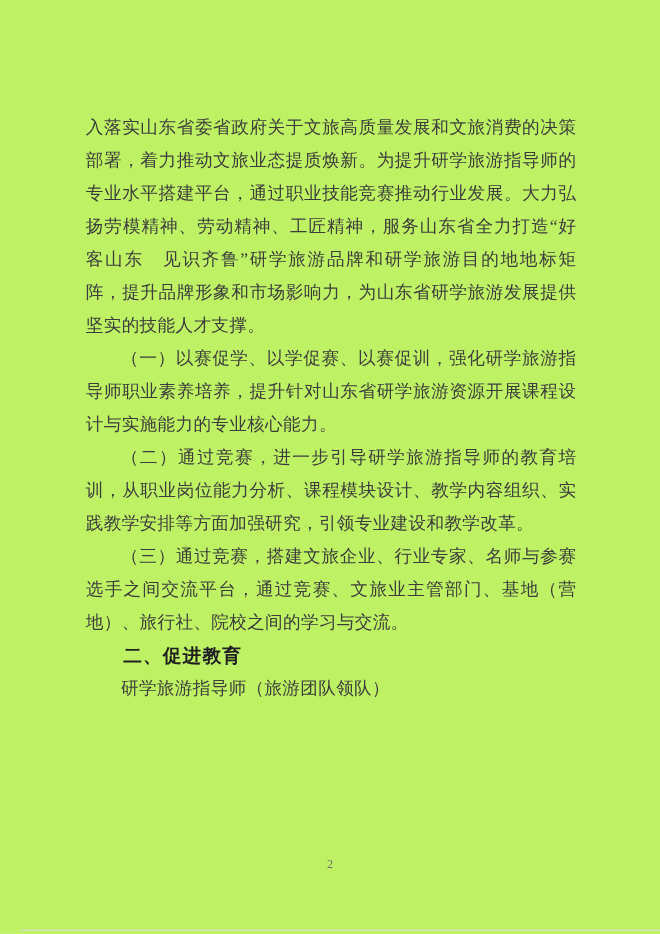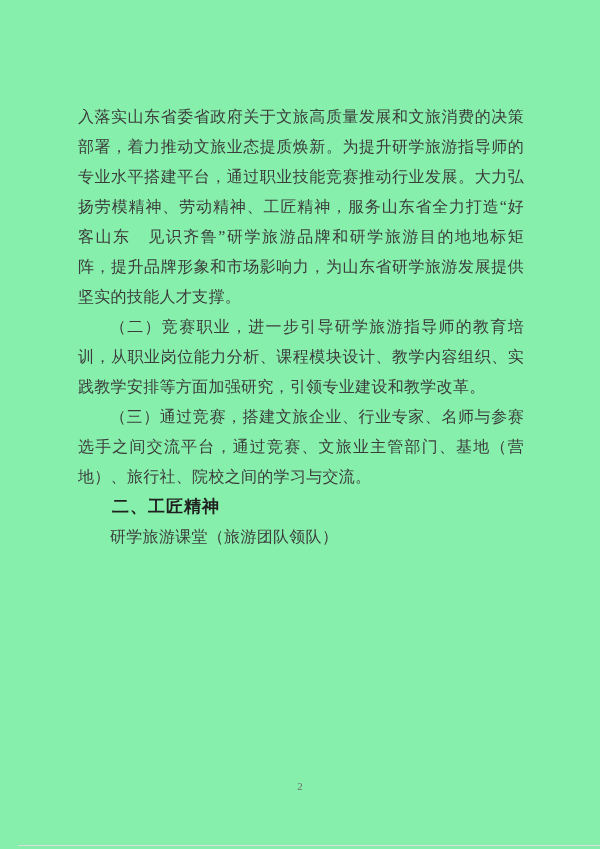--- a/index.html
+++ b/index.html
@@ -4,21 +4,21 @@
 <style>
   html, body {
     margin: 0;
     padding: 0;
     background: #ffffff;
   }
   .scan-page {
     position: relative;
     width: 600px;
     height: 849px;
-    background: #86efac;
+    background: #bef264;
     overflow: hidden;
     font-family: "Liberation Serif", "DejaVu Serif", serif;
   }
   .body-text {
     position: absolute;
     left: 78px;
     top: 102px;
     width: 446px;
     color: #3c3c3c;
     font-size: 16px;
@@ -59,22 +59,23 @@
     height: 1px;
     background: #dcdcdc;
   }
 </style>
 </head>
 <body>
 
 <div class="scan-page">
   <div class="body-text">
     <p class="para">入落实山东省委省政府关于文旅高质量发展和文旅消费的决策部署，着力推动文旅业态提质焕新。为提升研学旅游指导师的专业水平搭建平台，通过职业技能竞赛推动行业发展。大力弘扬劳模精神、劳动精神、工匠精神，服务山东省全力打造“好客山东　见识齐鲁”研学旅游品牌和研学旅游目的地地标矩阵，提升品牌形象和市场影响力，为山东省研学旅游发展提供坚实的技能人才支撑。</p>
-    <p class="para indent">（二）竞赛职业，进一步引导研学旅游指导师的教育培训，从职业岗位能力分析、课程模块设计、教学内容组织、实践教学安排等方面加强研究，引领专业建设和教学改革。</p>
+    <p class="para indent">（一）以赛促学、以学促赛、以赛促训，强化研学旅游指导师职业素养培养，提升针对山东省研学旅游资源开展课程设计与实施能力的专业核心能力。</p>
+    <p class="para indent">（二）通过竞赛，进一步引导研学旅游指导师的教育培训，从职业岗位能力分析、课程模块设计、教学内容组织、实践教学安排等方面加强研究，引领专业建设和教学改革。</p>
     <p class="para indent">（三）通过竞赛，搭建文旅企业、行业专家、名师与参赛选手之间交流平台，通过竞赛、文旅业主管部门、基地（营地）、旅行社、院校之间的学习与交流。</p>
-    <p class="para indent heading">二、工匠精神</p>
-    <p class="para indent">研学旅游课堂（旅游团队领队）</p>
+    <p class="para indent heading">二、促进教育</p>
+    <p class="para indent">研学旅游指导师（旅游团队领队）</p>
   </div>
 
   <div class="page-number">2</div>
 
   <div class="scan-edge"></div>
 </div>
 
 </body></html>

